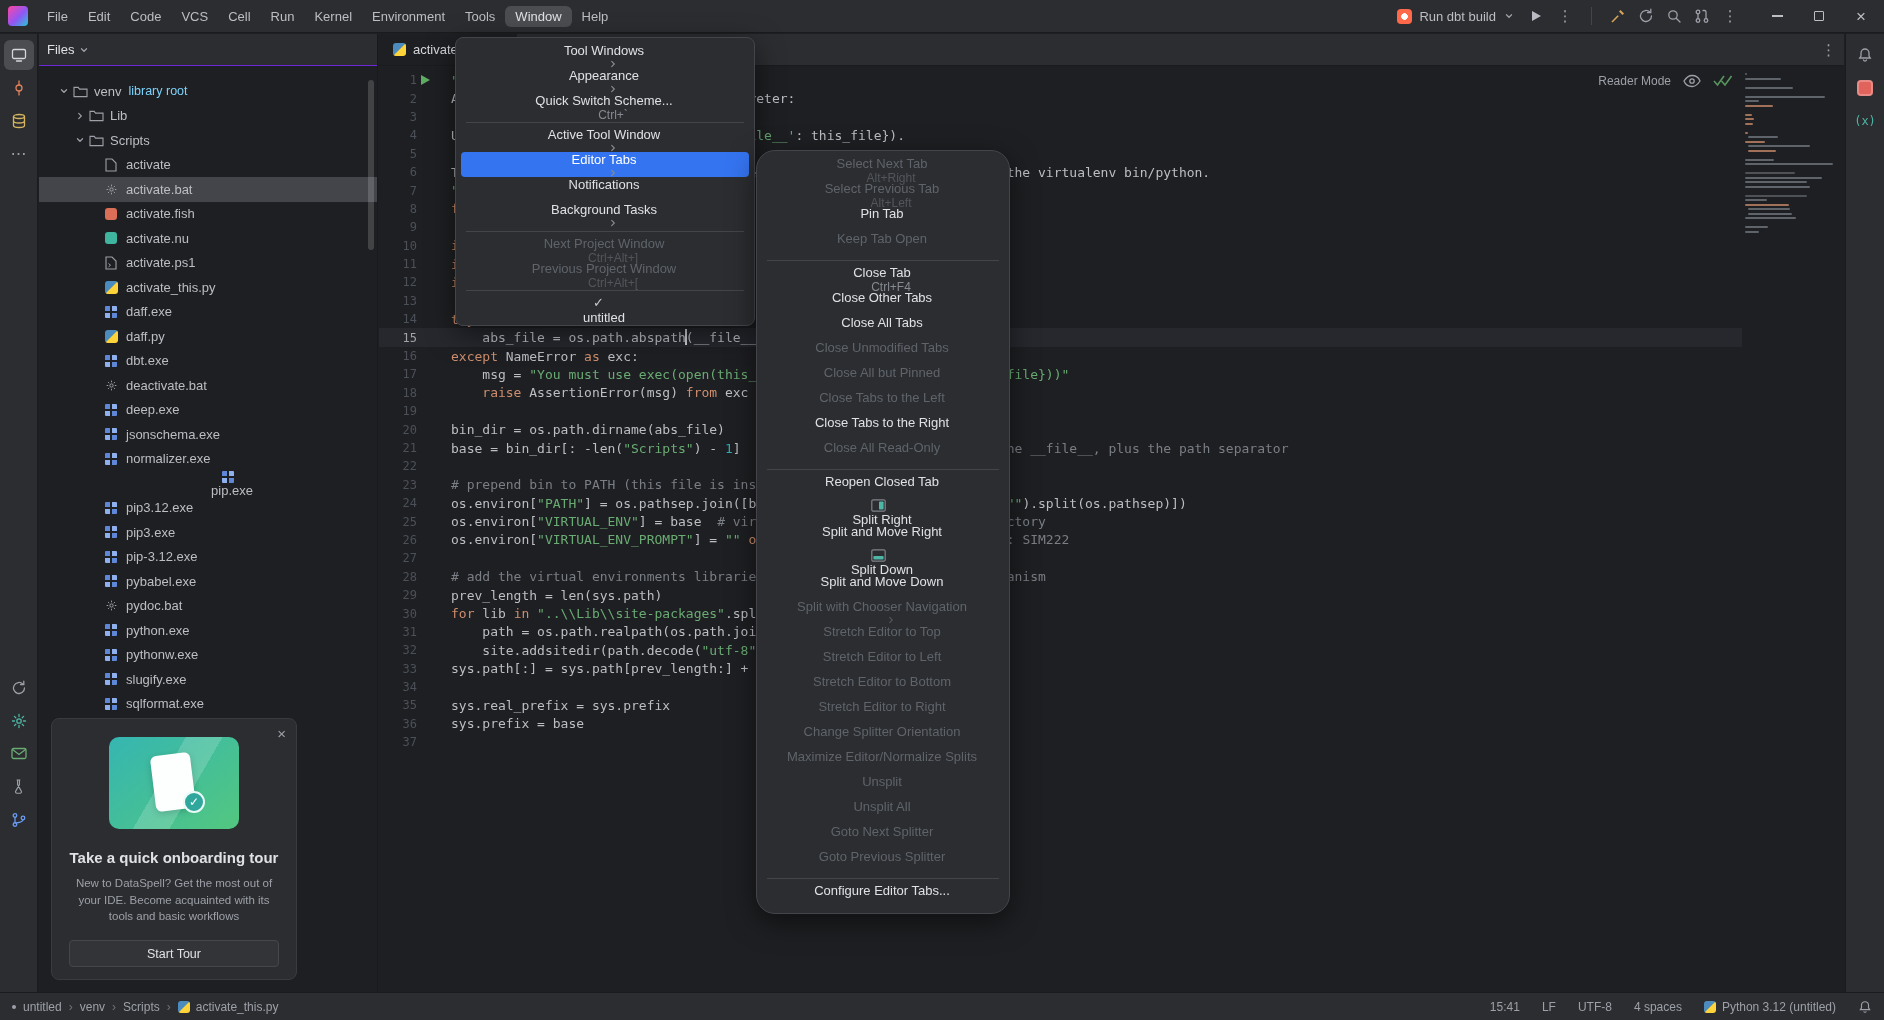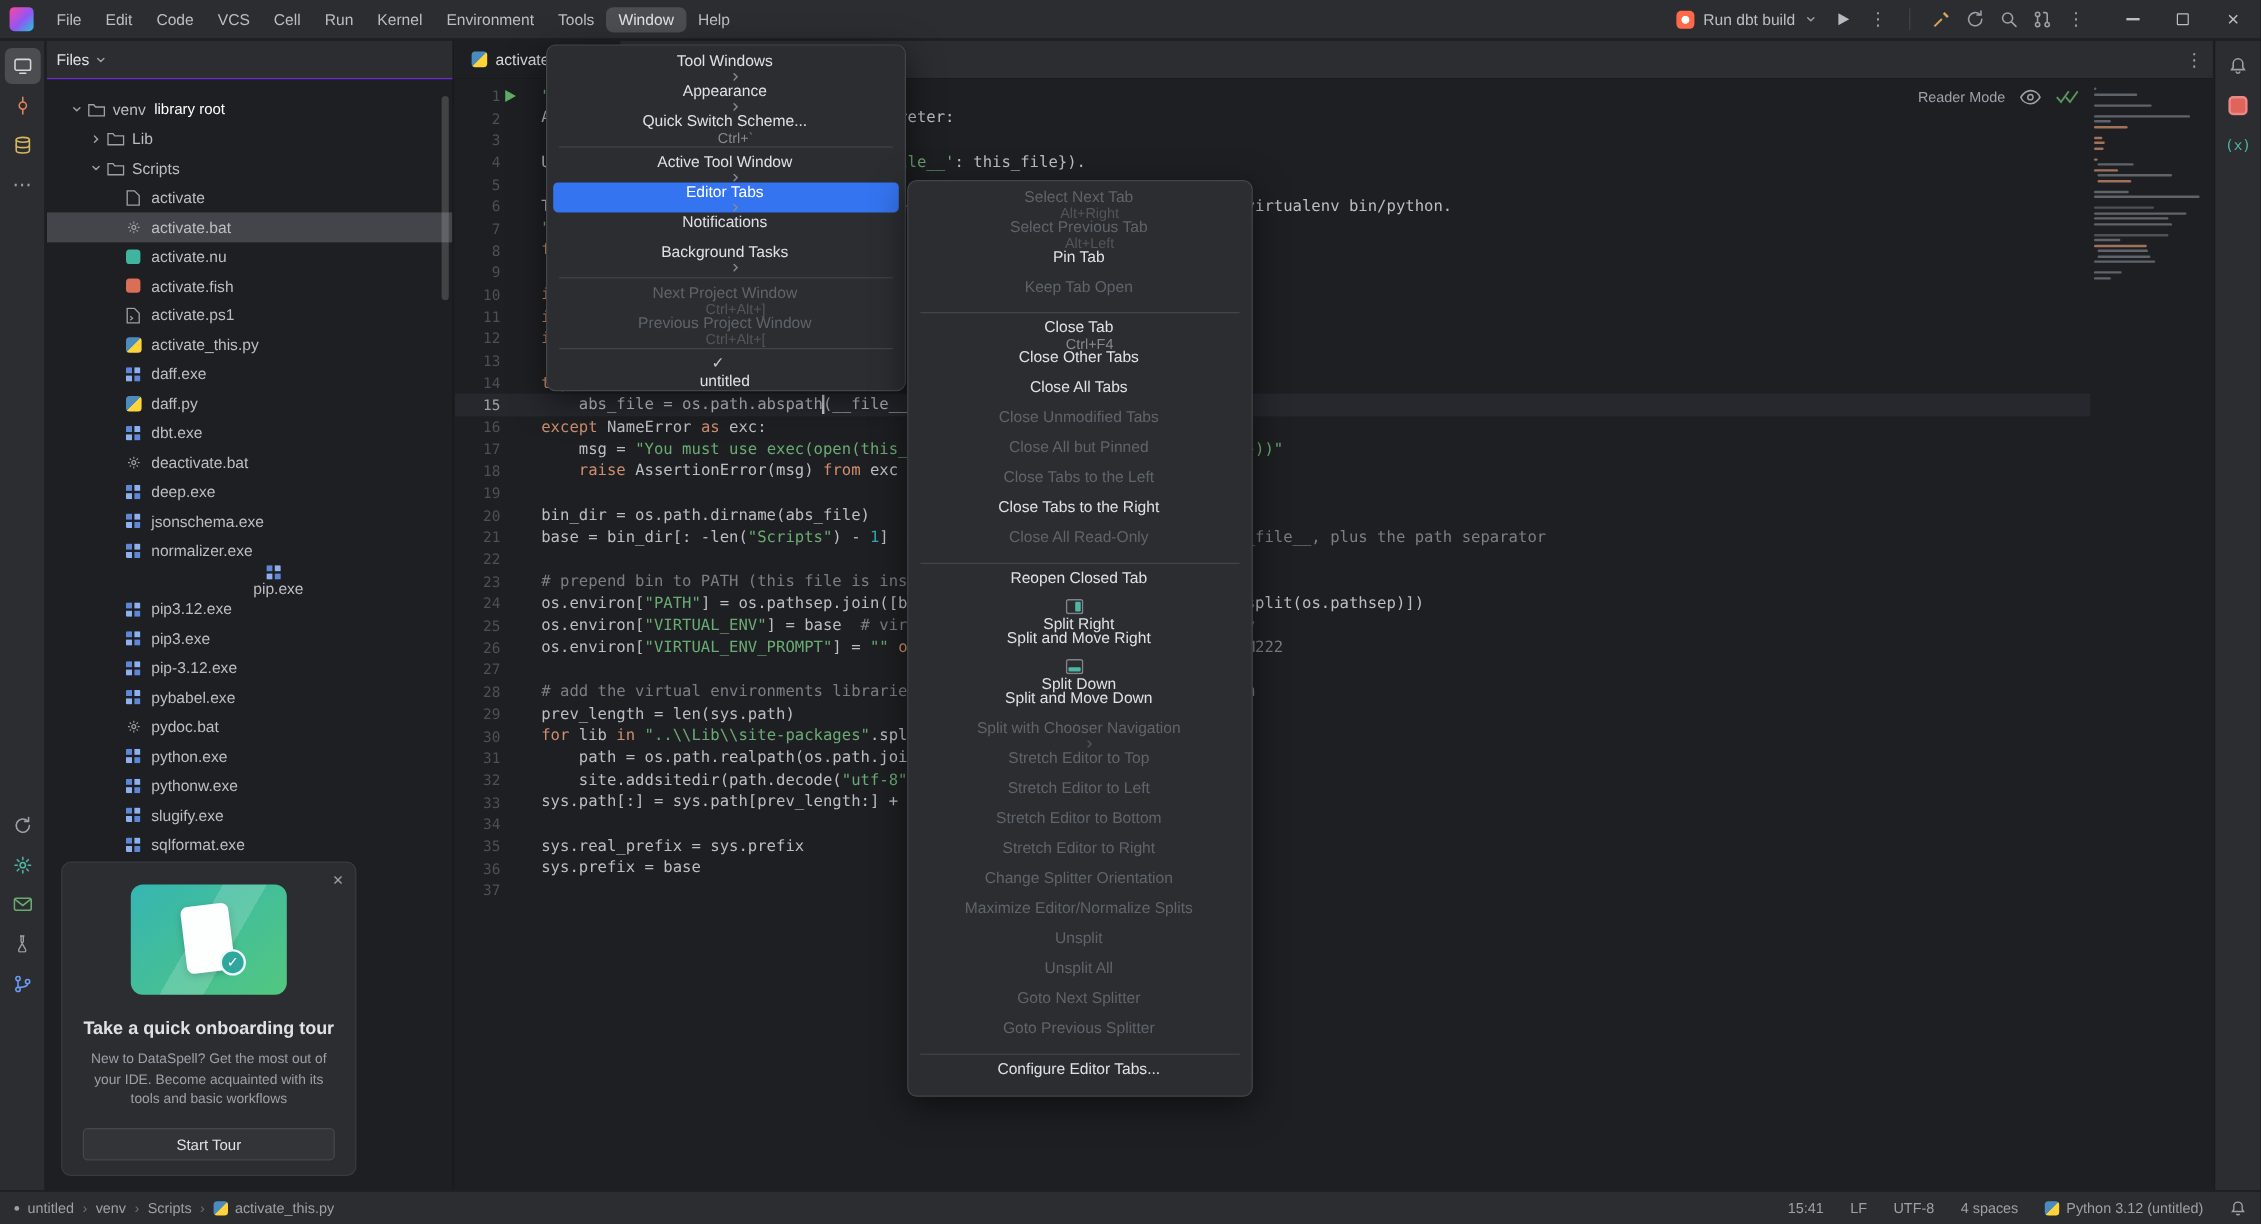--- a/index.html
+++ b/index.html
@@ -50,21 +50,21 @@
   .files-panel{position:absolute;top:34px;left:39px;width:339px;bottom:28px;background:#1e1f22;
                border-right:1px solid #191a1c;z-index:10;}
   .panel-header{height:32px;background:#2b2d30;display:flex;align-items:center;gap:4px;
                 padding:0 8px;color:#dfe1e5;border-bottom:1px solid #6d28d9;}
   .tree{position:absolute;top:33px;left:0;right:0;bottom:0;padding-top:12px;overflow:hidden;}
   .tree-row{height:24.5px;display:flex;align-items:center;white-space:nowrap;}
   .tree-row.selected{background:#43454a;}
   .tree-chev{width:18px;display:inline-flex;justify-content:center;color:#9da0a8;flex:none;}
   .tree-ic{width:21px;display:inline-flex;justify-content:flex-start;align-items:center;flex:none;color:#9da0a8;}
   .tree-label{color:#bcbec4;}
-  .tree-ann{margin-left:7px;color:#ffffff;font-size:12.5px;}
+  .tree-ann{margin-left:7px;color:#7dd3fc;font-size:12.5px;}
   .ic{display:inline-block;width:13px;height:13px;border-radius:3px;}
   .py-ic{background:linear-gradient(135deg,#4b8bbe 0 49%,#ffd43b 51% 100%);}
   .exe-ic{width:12px;height:12px;border-radius:1px;background:
      linear-gradient(#5f87d8,#5f87d8) 0 0/5px 5px no-repeat,
      linear-gradient(#8fb0ef,#8fb0ef) 7px 0/5px 5px no-repeat,
      linear-gradient(#8fb0ef,#8fb0ef) 0 7px/5px 5px no-repeat,
      linear-gradient(#5f87d8,#5f87d8) 7px 7px/5px 5px no-repeat;}
   .sq-ic{width:12px;height:12px;}
   .tree-scrollbar{position:absolute;top:46px;right:3px;width:6px;height:170px;border-radius:3px;
                   background:rgba(255,255,255,.16);}
@@ -130,21 +130,21 @@
   .crumb-dot{width:4px;height:4px;border-radius:2px;background:#9da0a8;}
   .crumb-sep{color:#6e7278;}
   .sb-right{margin-left:auto;display:flex;align-items:center;gap:22px;}
   .sb-item{display:flex;align-items:center;gap:6px;white-space:nowrap;}
   .sb-bell{color:#9da0a8;display:flex;align-items:center;}
 
   
   .popup{position:absolute;background:#2b2d30;border:1px solid #43454a;border-radius:8px;
          padding:5px 0;box-shadow:0 8px 28px rgba(0,0,0,.5);z-index:100;font-size:13px;}
   .window-menu{left:455px;top:37px;width:300px;}
-  .editor-tabs-menu{left:756px;top:150px;width:288px;}
+  .editor-tabs-menu{left:756px;top:150px;width:254px;border-radius:19px;}
   .menu-item{display:flex;align-items:center;height:25px;margin:0 5px;padding:0 9px 0 7px;
              border-radius:4px;color:#dfe1e5;flex-direction:column;}
   .menu-item.disabled{color:#5f646b;}
   .menu-item.selected{background:#3574f0;color:#fff;}
   .menu-lead{width:22px;min-width:22px;display:inline-flex;align-items:center;color:#c7c9ce;}
   .menu-label{flex:1;white-space:nowrap;}
   .menu-right{margin-left:18px;display:inline-flex;align-items:center;color:#868a91;font-size:12px;}
   .menu-item.disabled .menu-right{color:#52565c;}
   .menu-sep{height:1px;background:#43454a;margin:4px 10px;}
 </style>
@@ -345,33 +345,33 @@
         <div class="tree-row selected" data-name="tree-item-activate-bat" style="padding-left: 48px;">
           <span class="tree-chev" data-name="tree-indent"></span>
           <span class="tree-ic" data-name="bat-icon">
             <svg width="13" height="13" viewBox="0 0 16 16">
               <circle cx="8" cy="8" r="2" stroke="#9da0a8" fill="none" stroke-width="1.2"></circle>
               <path d="M8 2v2M8 12v2M2 8h2M12 8h2M3.8 3.8l1.4 1.4M10.8 10.8l1.4 1.4M12.2 3.8l-1.4 1.4M5.2 10.8l-1.4 1.4" stroke="#9da0a8" stroke-width="1.2"></path>
             </svg>
           </span>
           <span class="tree-label" data-name="tree-item-label">activate.bat</span>
         </div>
+        <div class="tree-row" data-name="tree-item-activate-fish" style="padding-left: 48px;">
+          <span class="tree-chev" data-name="tree-indent"></span>
+          <span class="tree-ic" data-name="fish-icon">
+            <span class="ic sq-ic" style="background:#db6e57;"></span>
+          </span>
+          <span class="tree-label" data-name="tree-item-label">activate.fish</span>
+        </div>
         <div class="tree-row" data-name="tree-item-activate-nu" style="padding-left: 48px;">
           <span class="tree-chev" data-name="tree-indent"></span>
           <span class="tree-ic" data-name="nu-icon">
             <span class="ic sq-ic" style="background:#3fb5a0;"></span>
           </span>
           <span class="tree-label" data-name="tree-item-label">activate.nu</span>
-        </div>
-        <div class="tree-row" data-name="tree-item-activate-fish" style="padding-left: 48px;">
-          <span class="tree-chev" data-name="tree-indent"></span>
-          <span class="tree-ic" data-name="fish-icon">
-            <span class="ic sq-ic" style="background:#db6e57;"></span>
-          </span>
-          <span class="tree-label" data-name="tree-item-label">activate.fish</span>
         </div>
         <div class="tree-row" data-name="tree-item-activate-ps1" style="padding-left: 48px;">
           <span class="tree-chev" data-name="tree-indent"></span>
           <span class="tree-ic" data-name="ps1-icon">
             <svg width="12" height="14" viewBox="0 0 12 14">
               <path d="M1 1h6l4 4v8H1z" fill="none" stroke="#9da0a8" stroke-width="1.1"></path>
               <path d="M3.5 7.5l2 1.7-2 1.7" fill="none" stroke="#9da0a8" stroke-width="1"></path>
             </svg>
           </span>
           <span class="tree-label" data-name="tree-item-label">activate.ps1</span>

